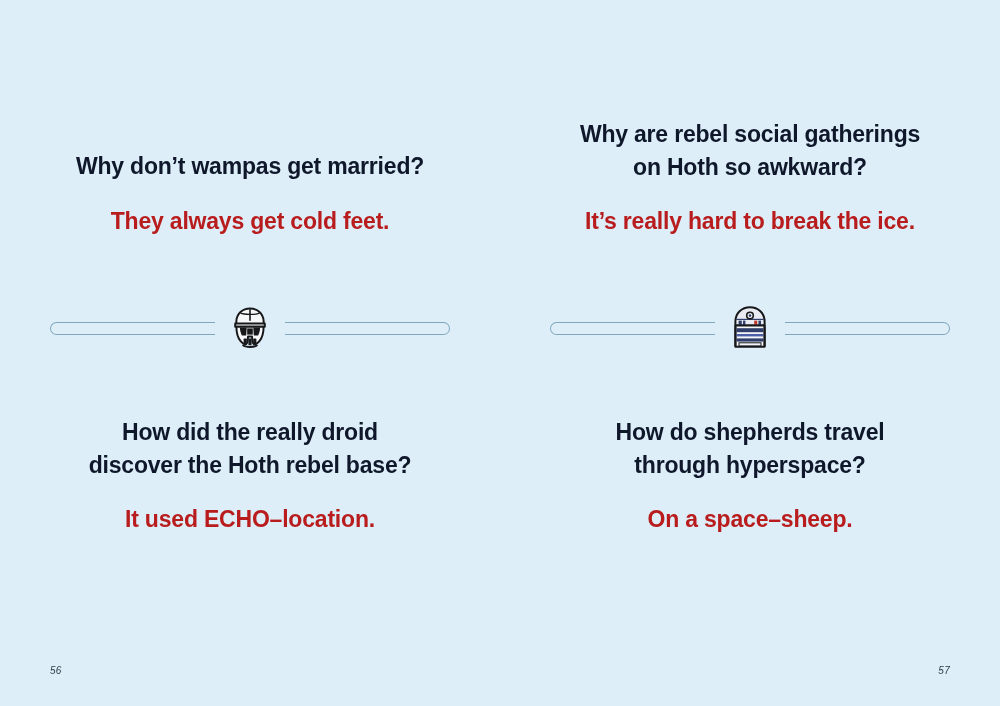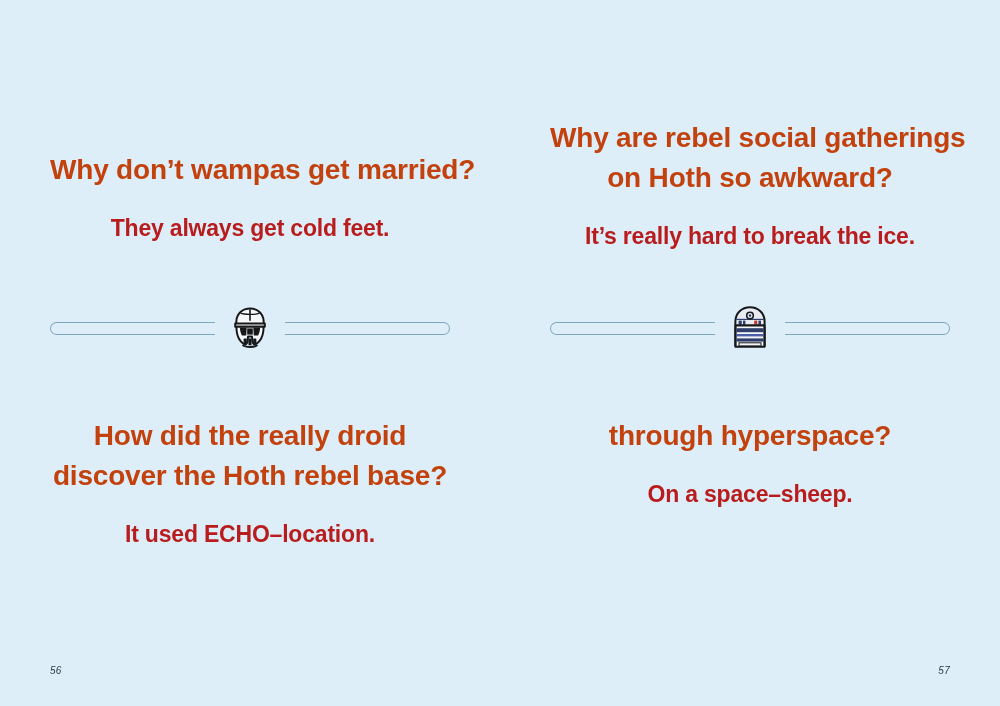--- a/index.html
+++ b/index.html
@@ -42,23 +42,23 @@
   }
 
   
   .joke {
     width: 400px;
     text-align: center;
     box-sizing: border-box;
   }
 
   .joke .question {
-    color: #c2410c;
+    color: #0f172a;
     font-weight: bold;
-    font-size: 28px;
+    font-size: 23px;
     line-height: 1.42;
     letter-spacing: -0.2px;
     margin: 0;
   }
 
   .joke .answer {
     color: #b91c1c;
     font-weight: bold;
     font-size: 23px;
     line-height: 1.42;
@@ -237,20 +237,21 @@
             <rect x="9.0" y="37.8" width="22.0" height="3.2" fill="none" stroke="#17181a" stroke-width="1"></rect>
 
             <path d="M5.4 21.6v19.8M34.6 21.6v19.8" stroke="#17181a" stroke-width="2"></path>
           </svg>
         </div>
         <div class="rule rule-right"></div>
       </div>
 
       <div class="joke joke-bottom" style="top:416px;">
         <p class="question">
+          <span class="line">How do shepherds travel</span>
           <span class="line">through hyperspace?</span>
         </p>
         <p class="answer">
           <span class="line">On a space–sheep.</span>
         </p>
       </div>
 
       <div class="folio folio-right">57</div>
     </div>
   </div>

